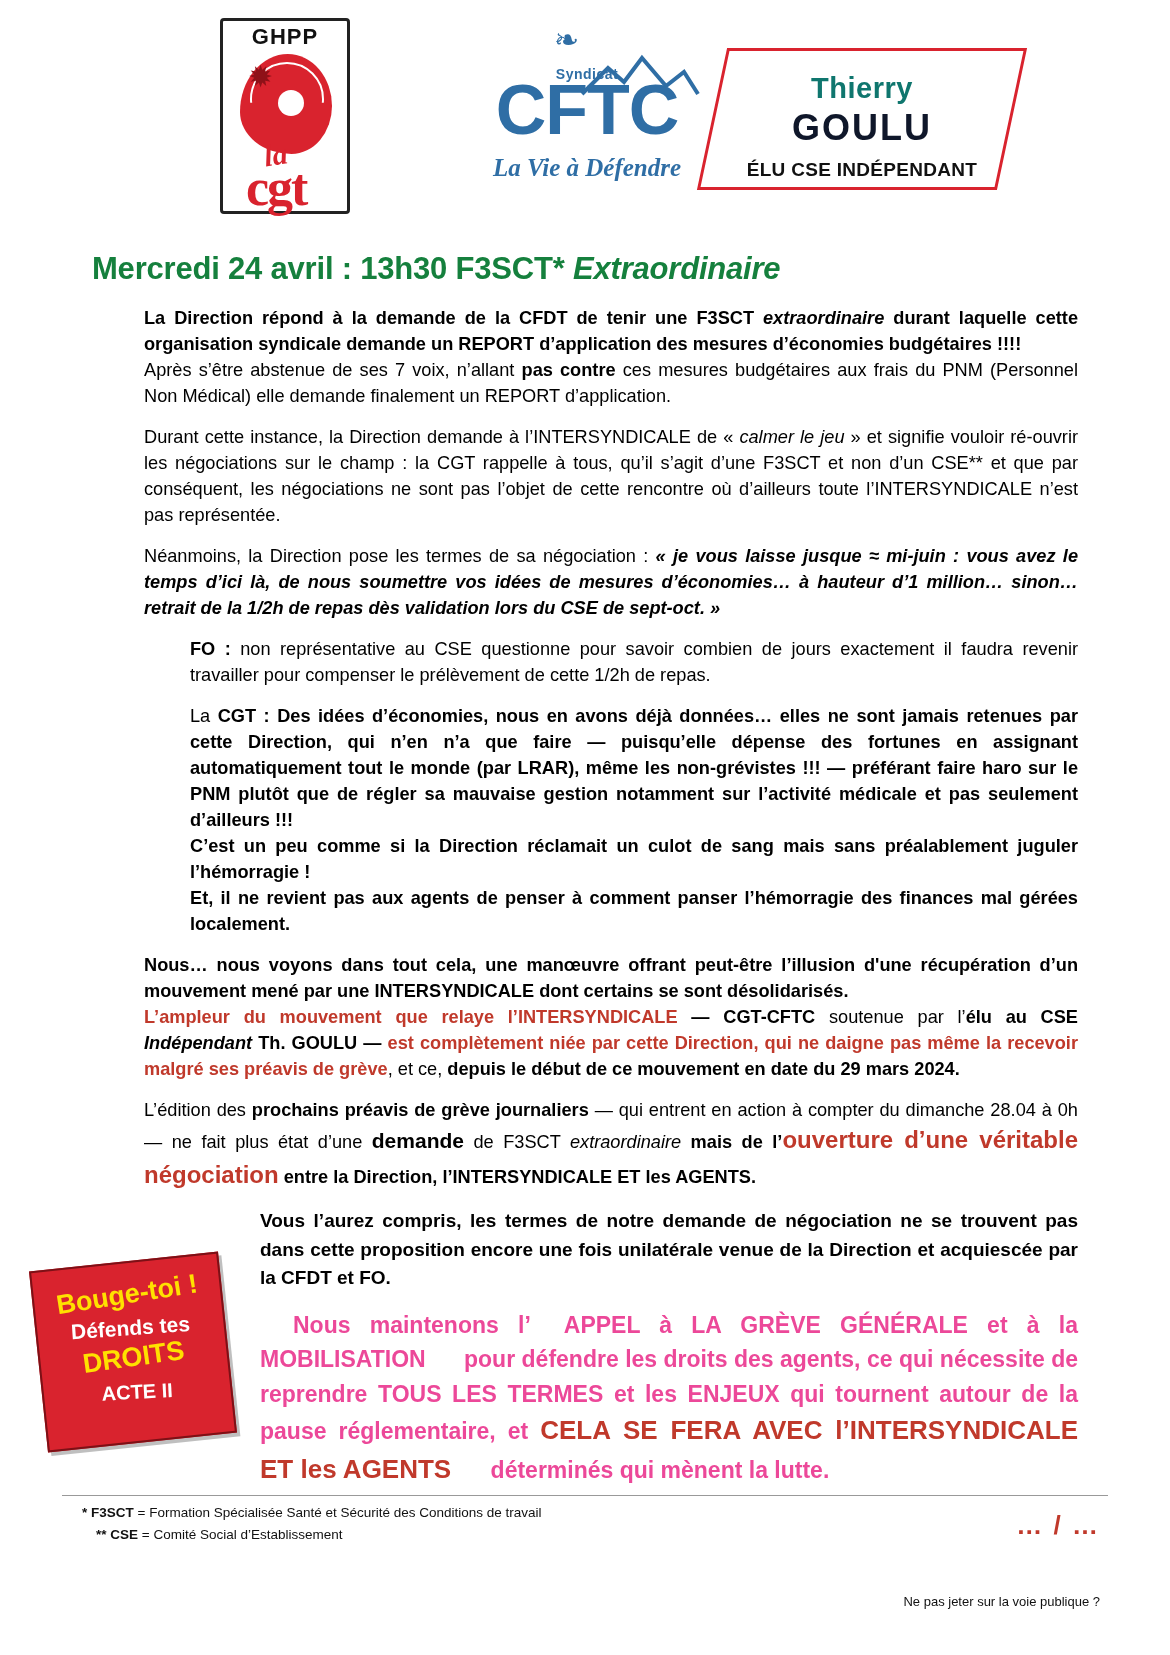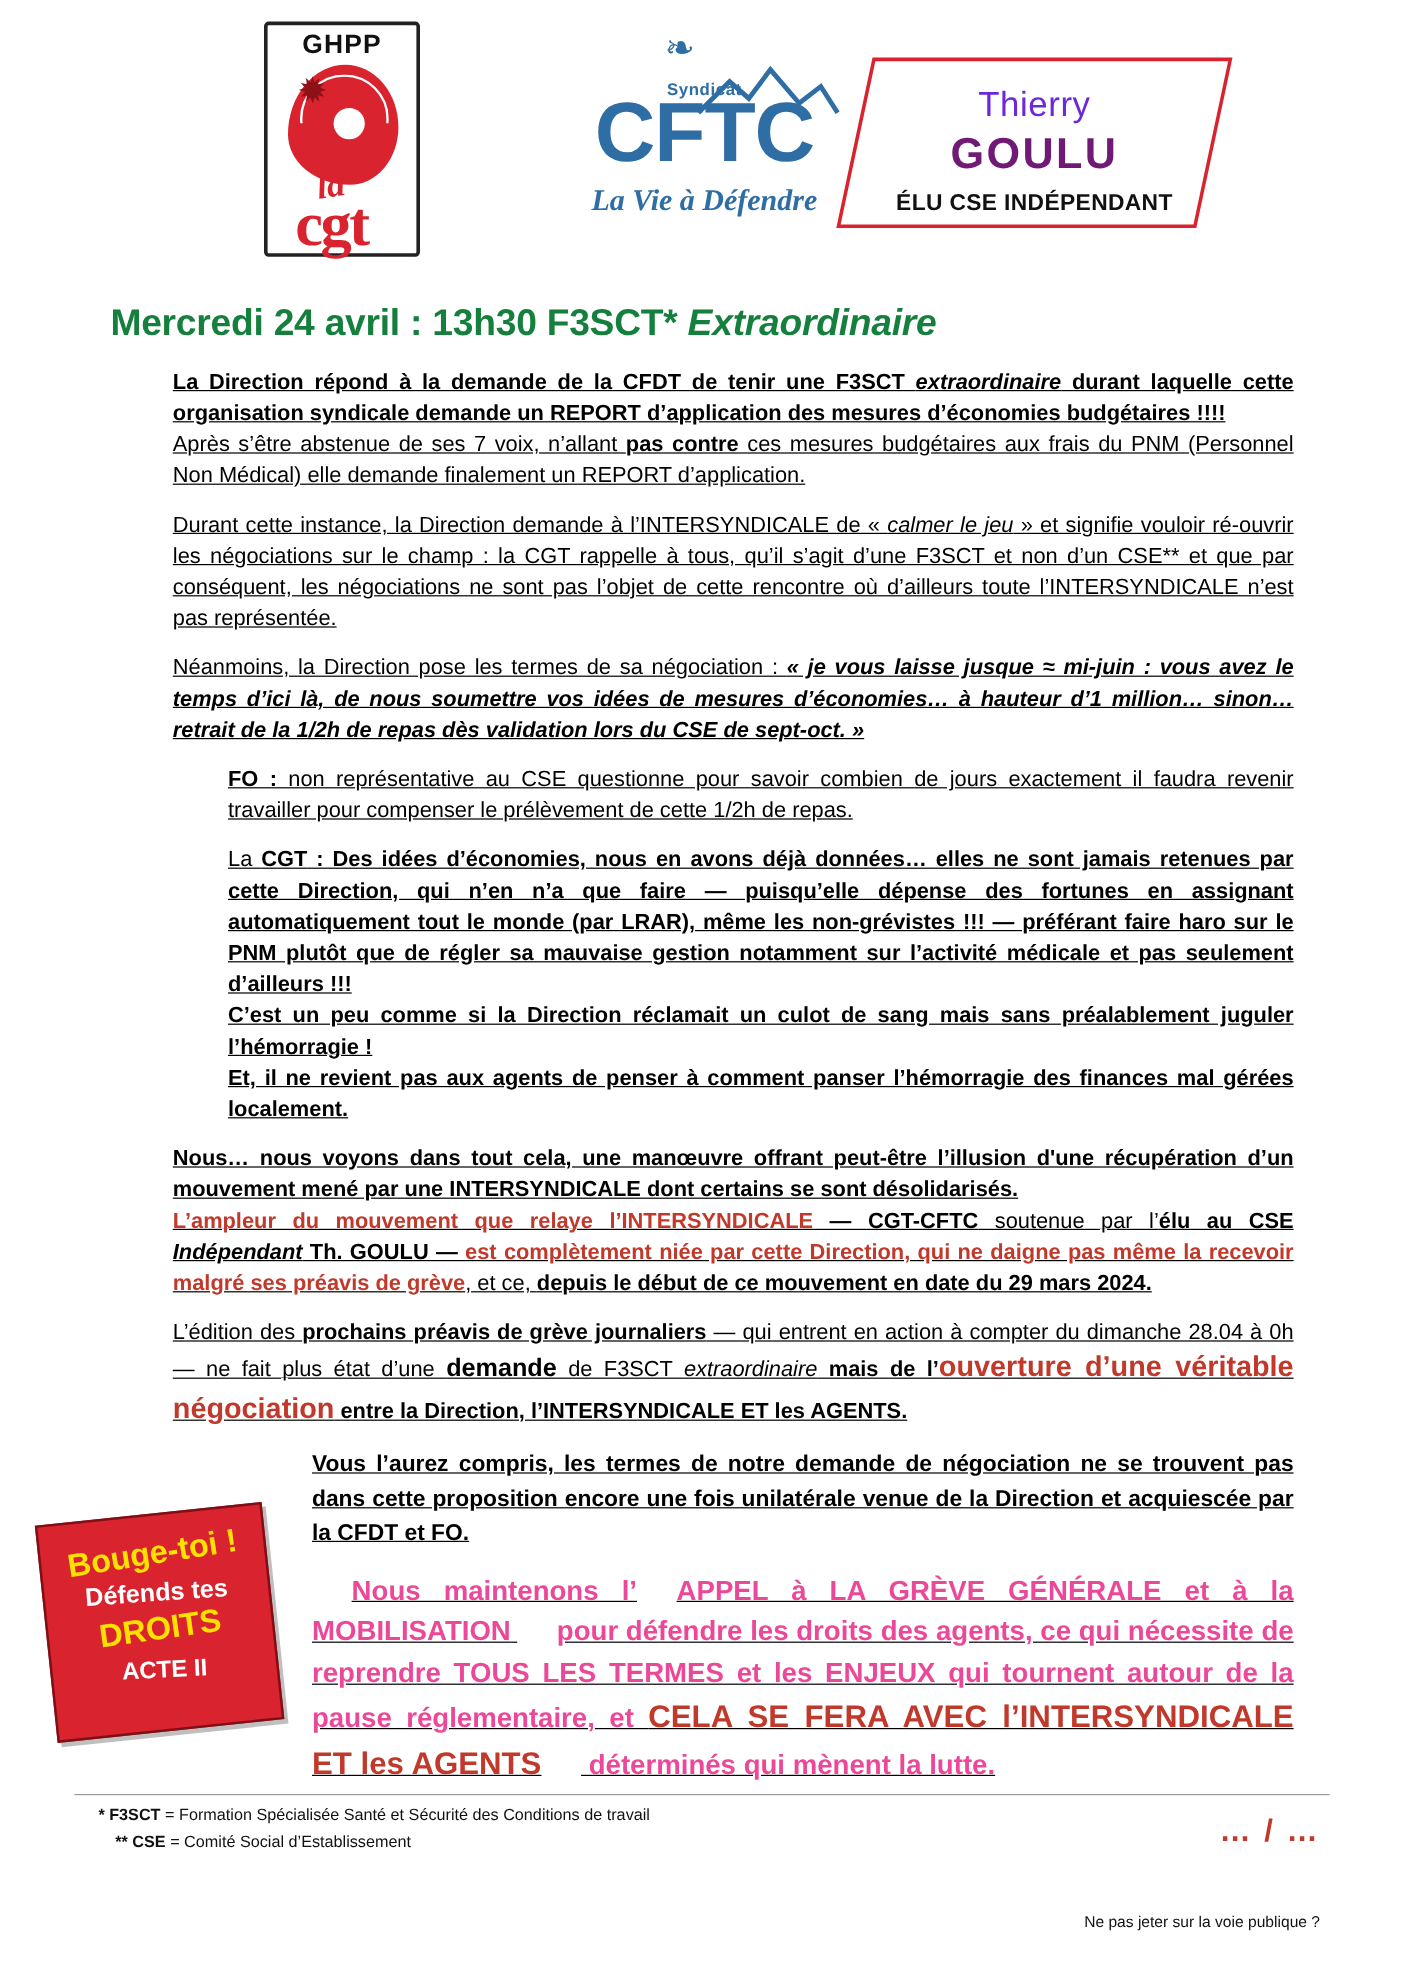--- a/index.html
+++ b/index.html
@@ -79,37 +79,37 @@
 
   .goulu-logo {
     position:absolute; left:620px; top:48px; width:300px; height:142px;
   }
   .goulu-frame {
     position:absolute; inset:0;
     border:3px solid #d9232e;
     transform:skewX(-12deg);
   }
   .goulu-inner { position:absolute; inset:0; text-align:center; padding-top:24px; }
-  .goulu-first { font-size:29px; font-weight:normal; color:#6d28d9; letter-spacing:.5px; }
-  .goulu-last { font-size:36px; font-weight:bold; color:#701a75; letter-spacing:2px; margin-top:2px; }
+  .goulu-first { font-size:29px; font-weight:bold; color:#0f766e; letter-spacing:.5px; }
+  .goulu-last { font-size:36px; font-weight:bold; color:#0f172a; letter-spacing:2px; margin-top:2px; }
   .goulu-sub {
     margin-top:10px; font-size:19px; font-weight:bold; color:#111;
     letter-spacing:.3px;
   }
 
   
   .title {
     color:#15803d; font-size:31px; font-weight:bold; margin:26px 0 18px 0;
     letter-spacing:-.2px;
   }
   .title .it { font-style:italic; }
 
   
   .body { font-size:18.2px; line-height:1.43; text-align:justify; }
-  p { margin:0 0 15px 0;text-decoration:underline; }
+  p { margin:0 0 15px 0; }
   .indent1 { margin-left:52px; }
   .indent2 { margin-left:98px; }
   .indent3 { margin-left:168px; }
   b, .b { font-weight:bold; }
   .i { font-style:italic; }
   .bi { font-weight:bold; font-style:italic; }
   .redb { color:#c0392b; font-weight:bold; }
 
   .big1 { font-size:21px; font-weight:bold; }
   .big2 { font-size:24px; font-weight:bold; color:#c0392b; }

